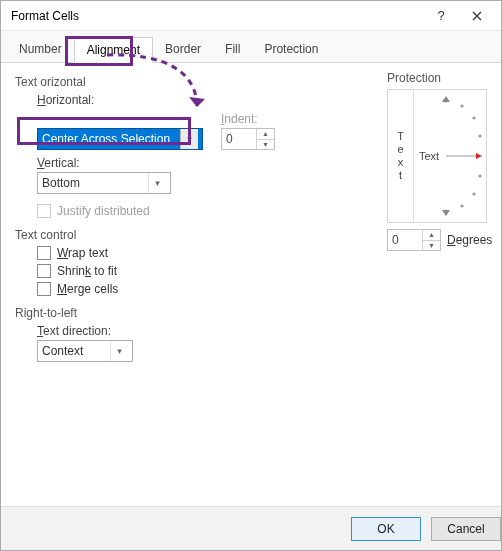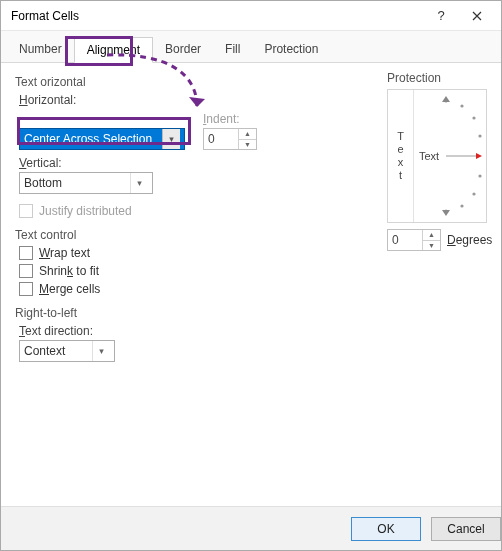--- a/index.html
+++ b/index.html
@@ -36,21 +36,21 @@
   }
   .dropdown-highlight {
     border: 3px solid #6f2a8b; position: absolute; left: 16px; top: 116px;
     width: 174px; height: 28px; pointer-events: none;
   }
 
   .content { flex: 1; background: #fff; padding: 10px 14px 6px 14px; position: relative; font-size: 12px; color: #333; }
   .section-label { color: #555; margin: 2px 0 4px 0; }
   .field-label { color: #444; margin: 3px 0 2px 0; }
   .disabled { color: #a0a0a0; }
-  .indent1 { margin-left: 4px; }
+  .indent1 { margin-left: 22px; }
 
   .select {
     height: 22px; border: 1px solid #adadad; background: #fff; display: flex;
     align-items: center; padding: 0 4px; position: relative;
   }
   .select .caret {
     width: 18px; height: 20px; border-left: 1px solid #e0e0e0;
     display: flex; align-items: center; justify-content: center; margin-left: auto;
     color: #666; font-size: 9px;
   }

